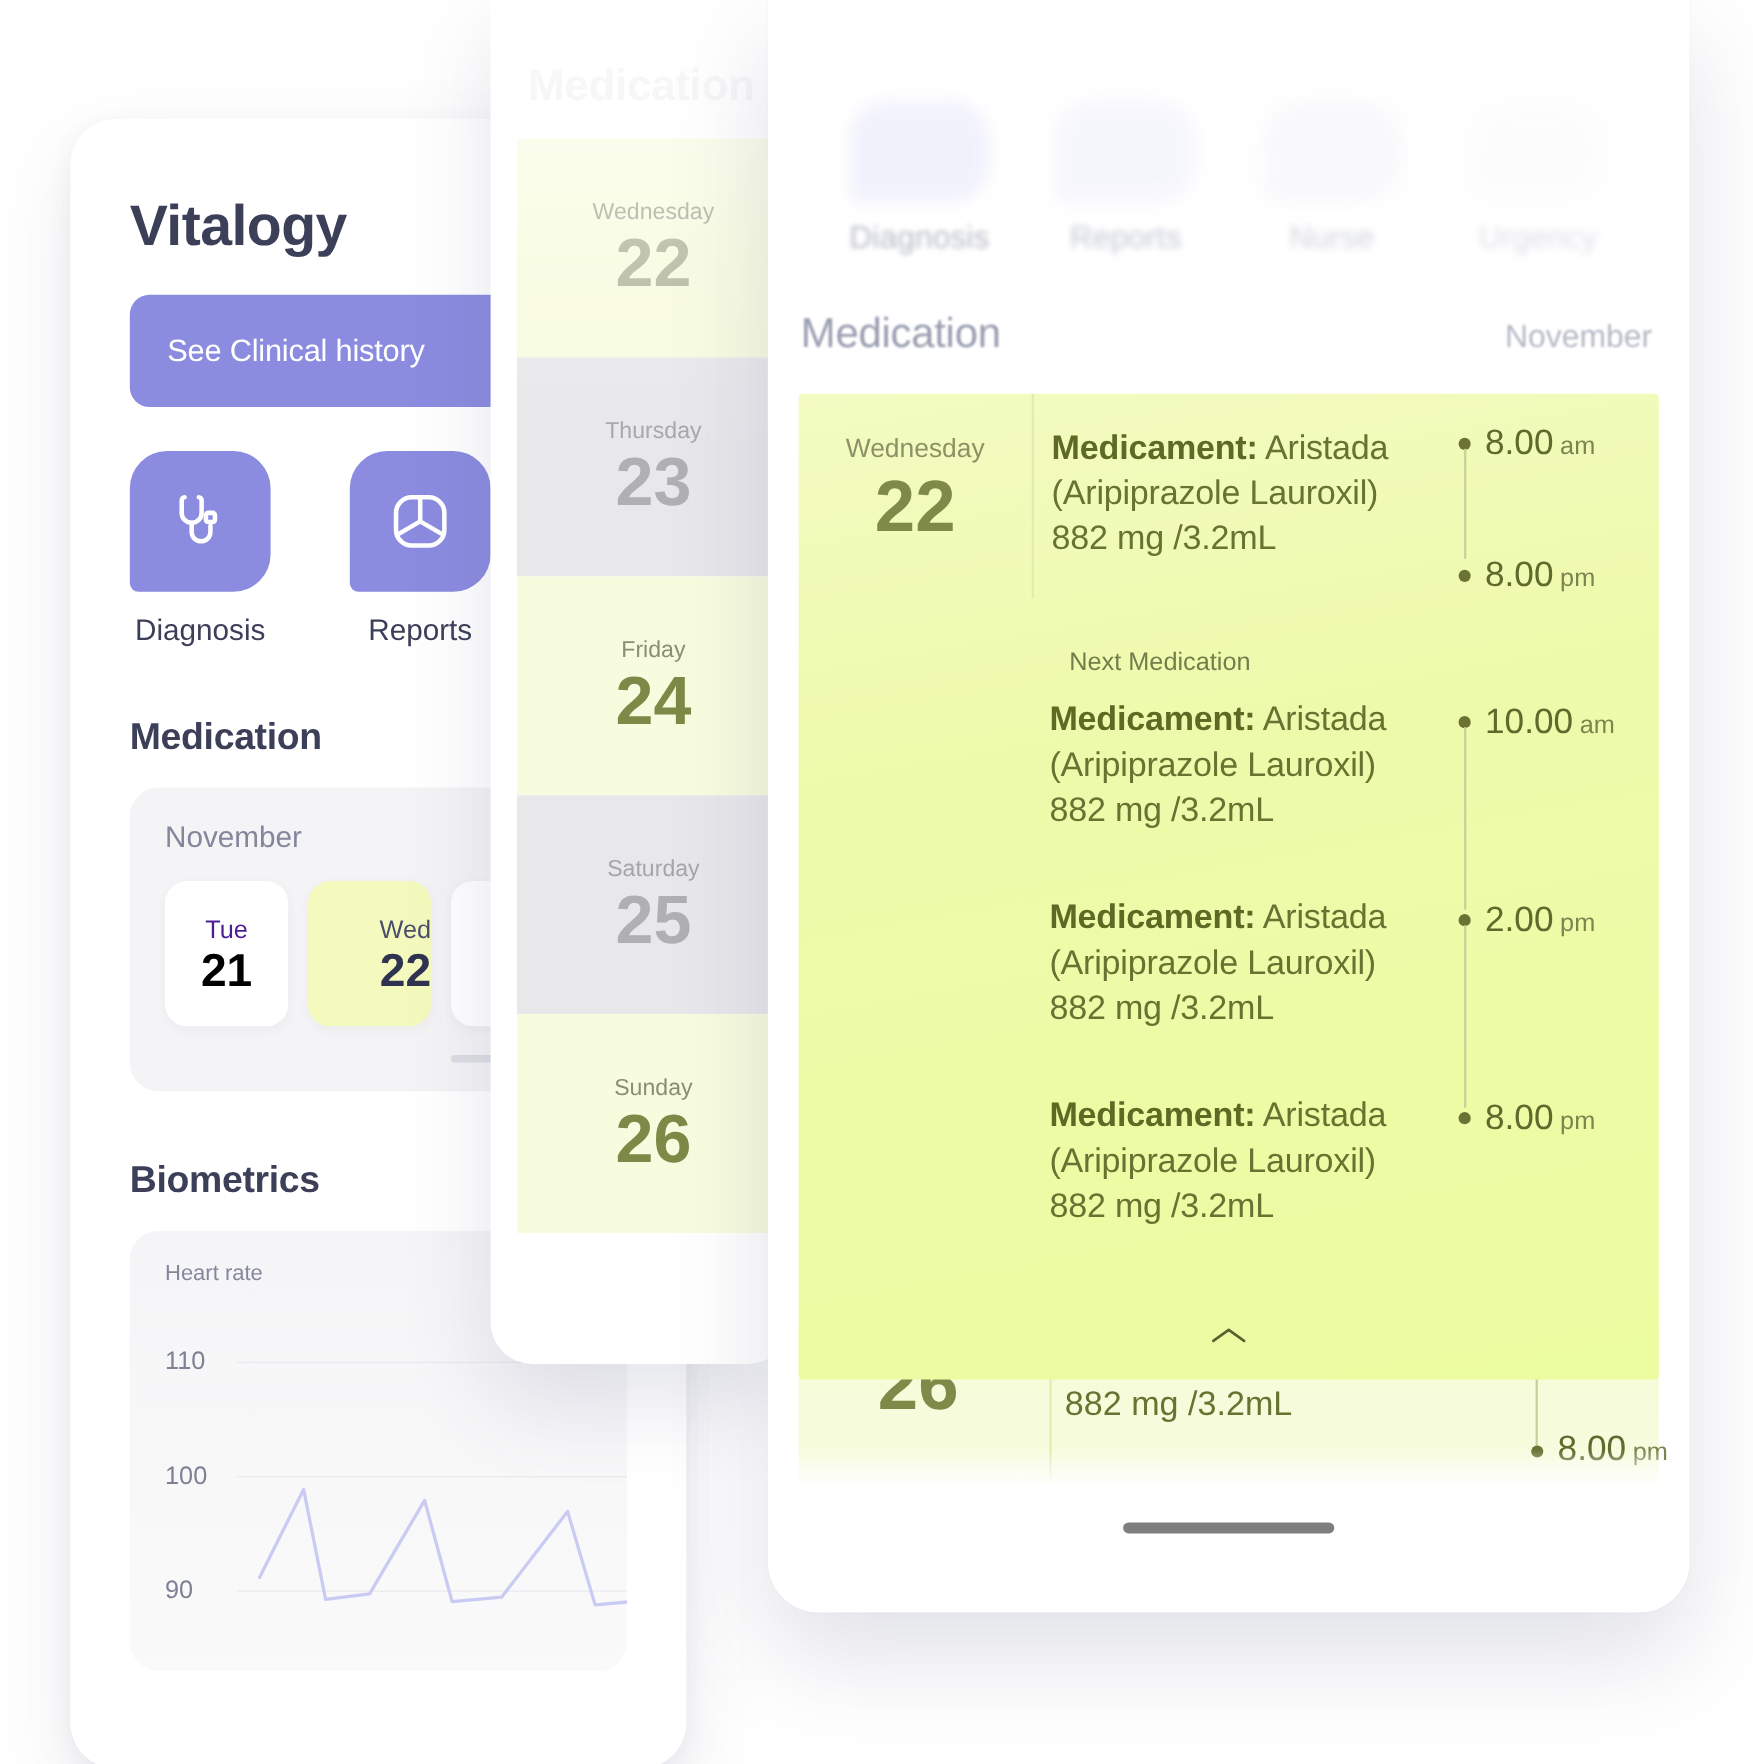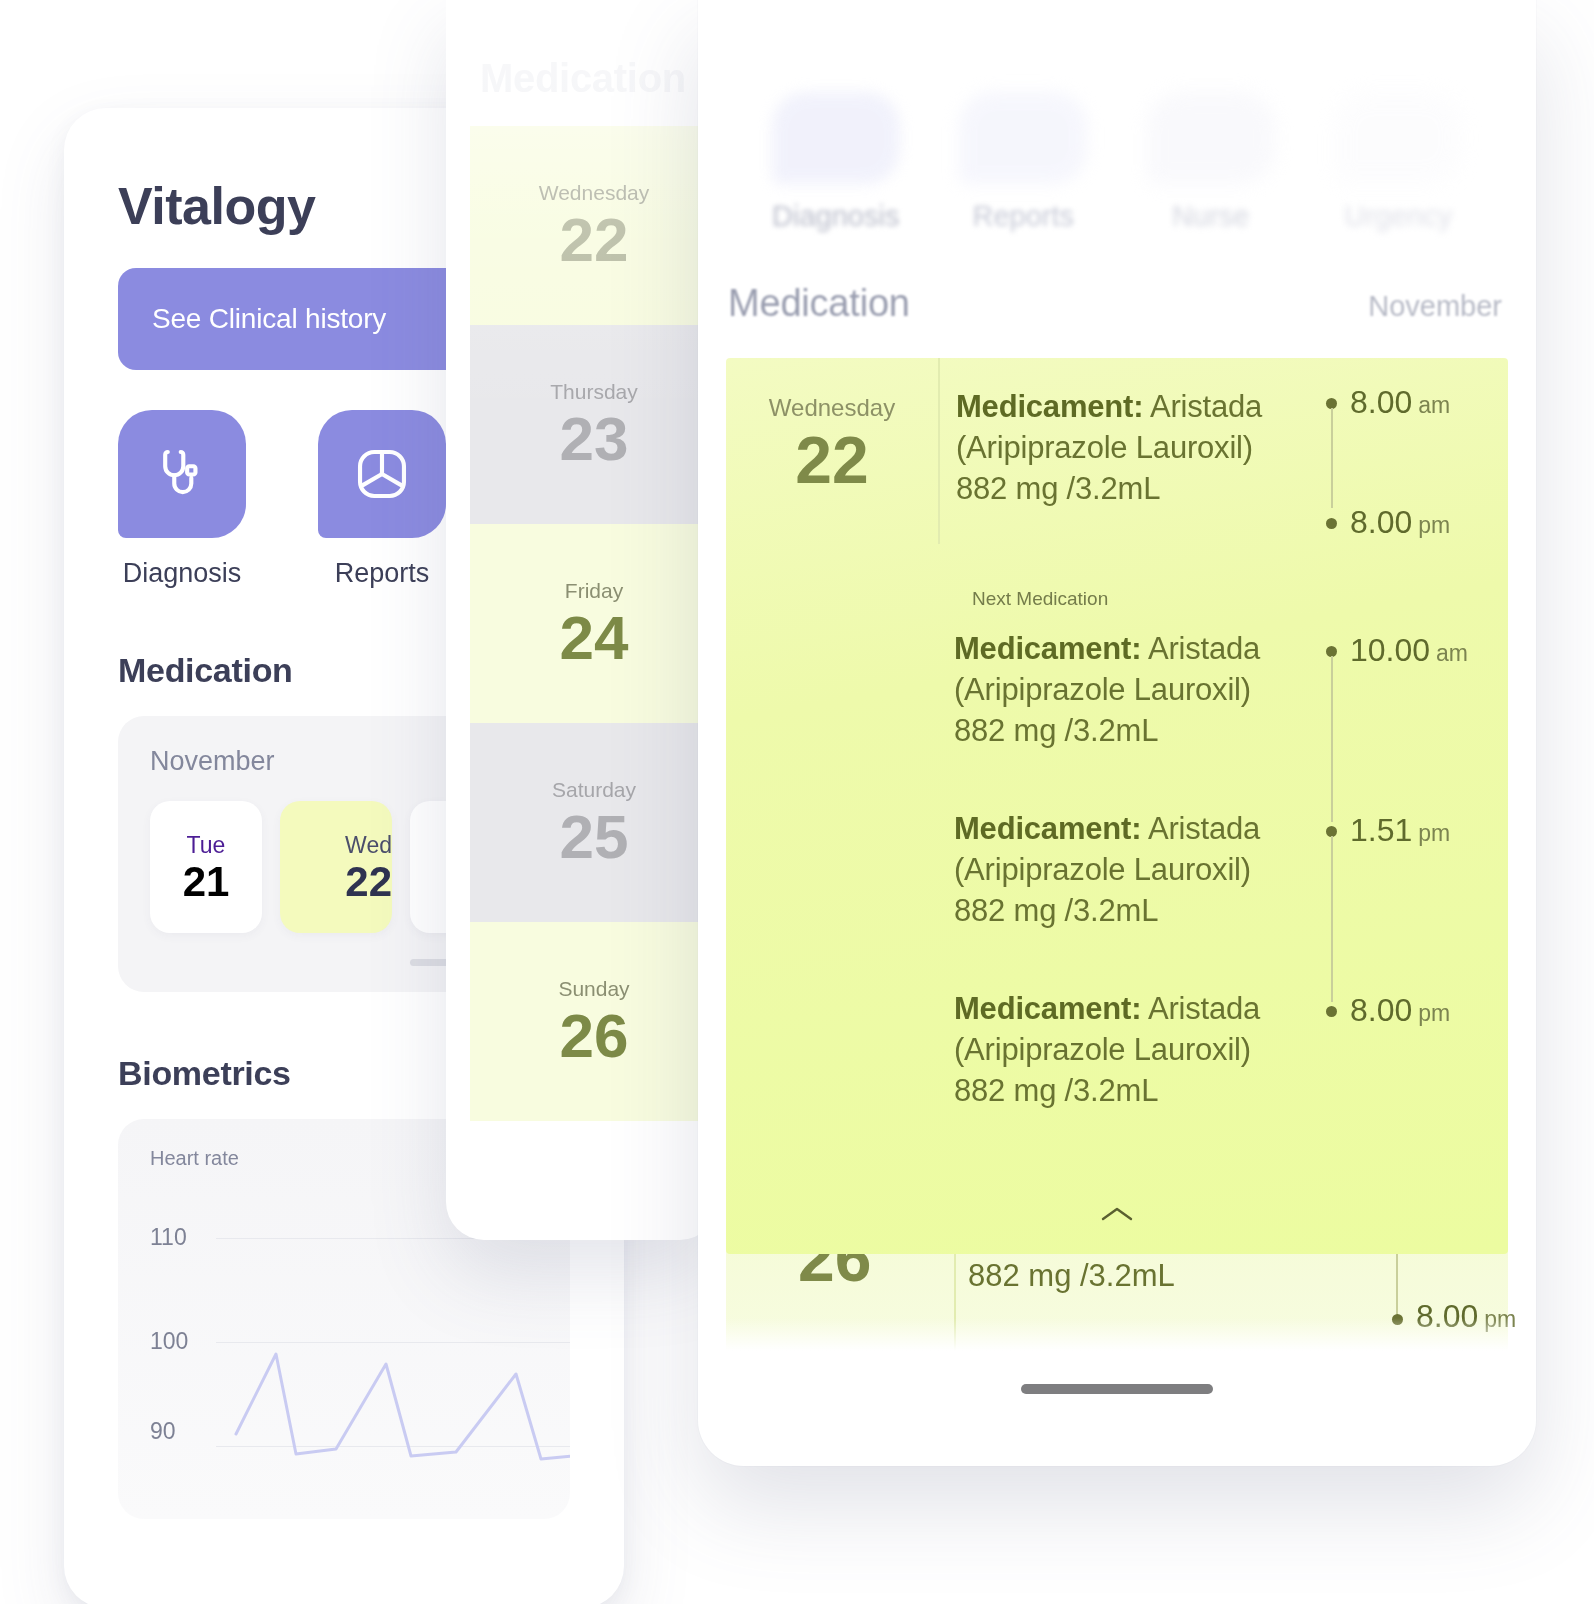--- a/index.html
+++ b/index.html
@@ -158,21 +158,21 @@
   .mrow .daycol {
     width: 212px; flex: 0 0 212px; padding-top: 36px; text-align: center;
   }
   .mrow .daycol .dow { font-size: 24px; color: #8d9166; }
   .mrow .daycol .dnum { font-size: 66px; font-weight: 700; color: #7f8a49; line-height: 1.05; margin-top: 4px; }
   .mrow .body { flex: 1; padding: 28px 0 20px 16px; border-left: 2px solid #e2ecb0; min-height: 176px; }
   .mrow .times { width: 182px; flex: 0 0 182px; padding-top: 26px; position: relative; }
 
   .dose { font-size: 31px; color: #697331; line-height: 1.33; letter-spacing: -.2px; }
   .dose b { font-weight: 700; color: #5e6a24; }
-  .next-label { font-size: 19px; color: #747c4a; margin: 44px 0 26px 0; }
+  .next-label { font-size: 23px; color: #747c4a; margin: 44px 0 26px 0; }
 
   .tslot { position: relative; height: 120px; }
   .tslot .dot {
     position: absolute; left: 0; top: 14px; width: 11px; height: 11px;
     border-radius: 50%; background: #6b7334;
   }
   .tslot .line {
     position: absolute; left: 5px; top: 24px; width: 2px; height: 100px;
     background: #c9cf9b;
   }
@@ -292,21 +292,21 @@
       <div class="bio-head">
         <span class="h">Heart rate</span>
         <span class="t">Today:</span>
       </div>
       <div class="chart">
         <div class="gridline" style="top:34px"></div>
         <div class="ylab" style="top:34px">110</div>
         <div class="gridline" style="top:138px"></div>
         <div class="ylab" style="top:138px">100</div>
         <div class="gridline" style="top:242px"></div>
-        <div class="ylab" style="top:228px">90</div>
+        <div class="ylab" style="top:242px">90</div>
         <svg width="440" height="300" viewBox="0 0 440 300" style="position:absolute;left:66px;top:0;">
           <polyline fill="none" stroke="#c9cbf2" stroke-width="3" stroke-linejoin="round" stroke-linecap="round" points="20,230 60,150 80,250 120,245 170,160 195,252 240,248 300,170 325,255 380,250"></polyline>
         </svg>
       </div>
     </div>
 
     <div class="edge-fade"></div>
   </div>
 
   <div class="panel-mid">
@@ -444,21 +444,21 @@
             <span>Aristada</span><br>
             <span>(Aripiprazole Lauroxil)</span><br>
             <span>882 mg /3.2mL</span>
           </div>
         </div>
         <div class="times" style="padding-top:4px">
           <div class="tslot" style="height:180px">
             <span class="dot"></span>
             <span class="line" style="height:166px"></span>
             <span class="txt">
-              <span>1.51</span><span class="mer">pm</span>
+              <span>2.00</span><span class="mer">pm</span>
             </span>
           </div>
         </div>
       </div>
 
       <div class="mrow" style="margin-top:-4px">
         <div class="daycol"></div>
         <div class="body" style="border-left:none;min-height:170px;padding-top:0">
           <div class="dose">
             <b>Medicament:</b>

